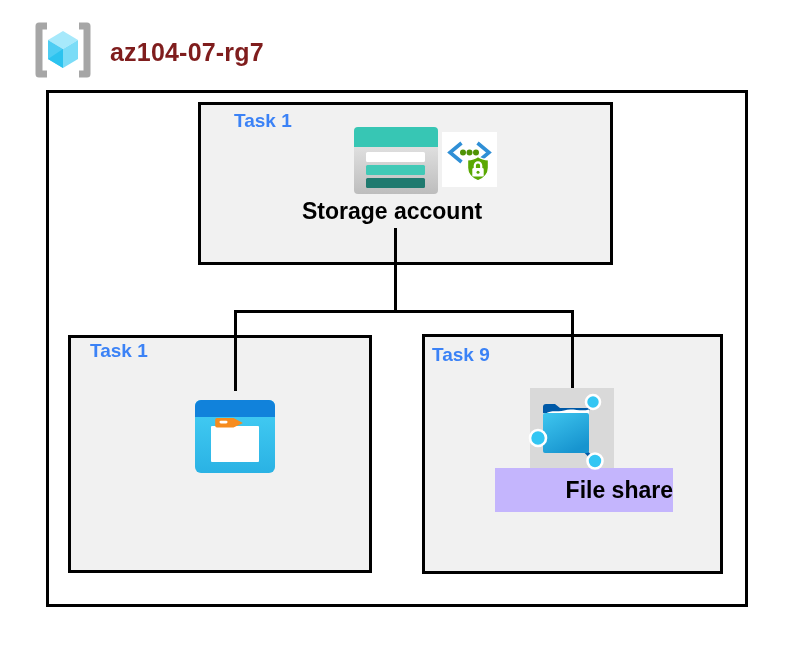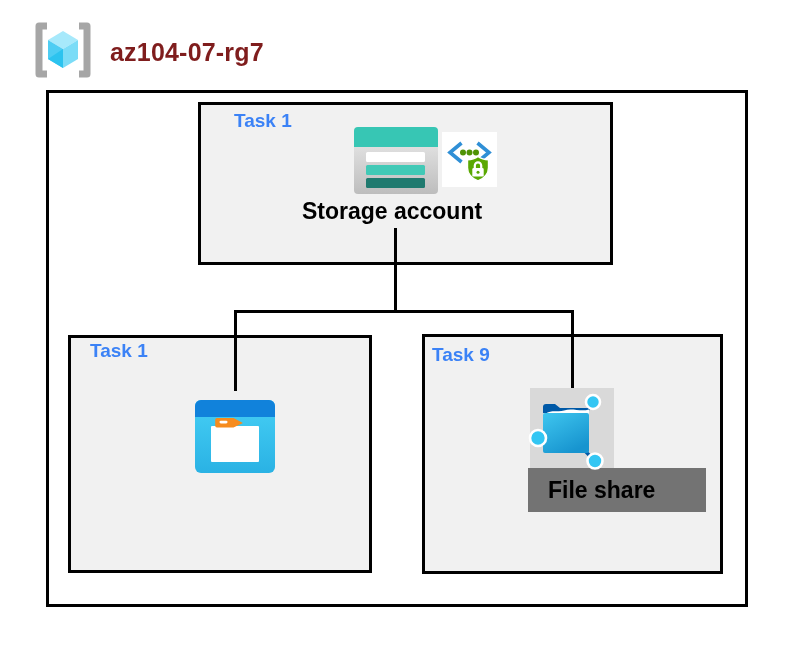--- a/index.html
+++ b/index.html
@@ -36,22 +36,22 @@
   .v2{left:234px;top:310px;width:3px;height:81px;}
   .v3{left:571px;top:310px;width:3px;height:80px;}
   
   .node-label{
     position:absolute;font-size:23px;font-weight:bold;color:#000;text-align:center;
     white-space:nowrap;z-index:6;
   }
   .storage-label{left:242px;top:198px;width:300px;}
   .blob-label{left:85px;top:484px;width:300px;}
   .fileshare-bar{
-    position:absolute;left:528px;top:468px;width:178px;height:44px;background:#737373;
-    z-index:5;display:flex;align-items:center;
+    position:absolute;left:495px;top:468px;width:178px;height:44px;background:#c4b5fd;
+    z-index:5;display:flex;align-items:center;justify-content:flex-end;
   }
   .fileshare-bar .node-label{position:static;text-align:left;padding-left:20px;width:auto;}
   .icon-backdrop{
     position:absolute;left:530px;top:388px;width:84px;height:80px;background:#d9d9d9;z-index:5;
   }
   .svg-icon{position:absolute;z-index:6;overflow:visible;}
 </style>
 </head>
 <body>
 

